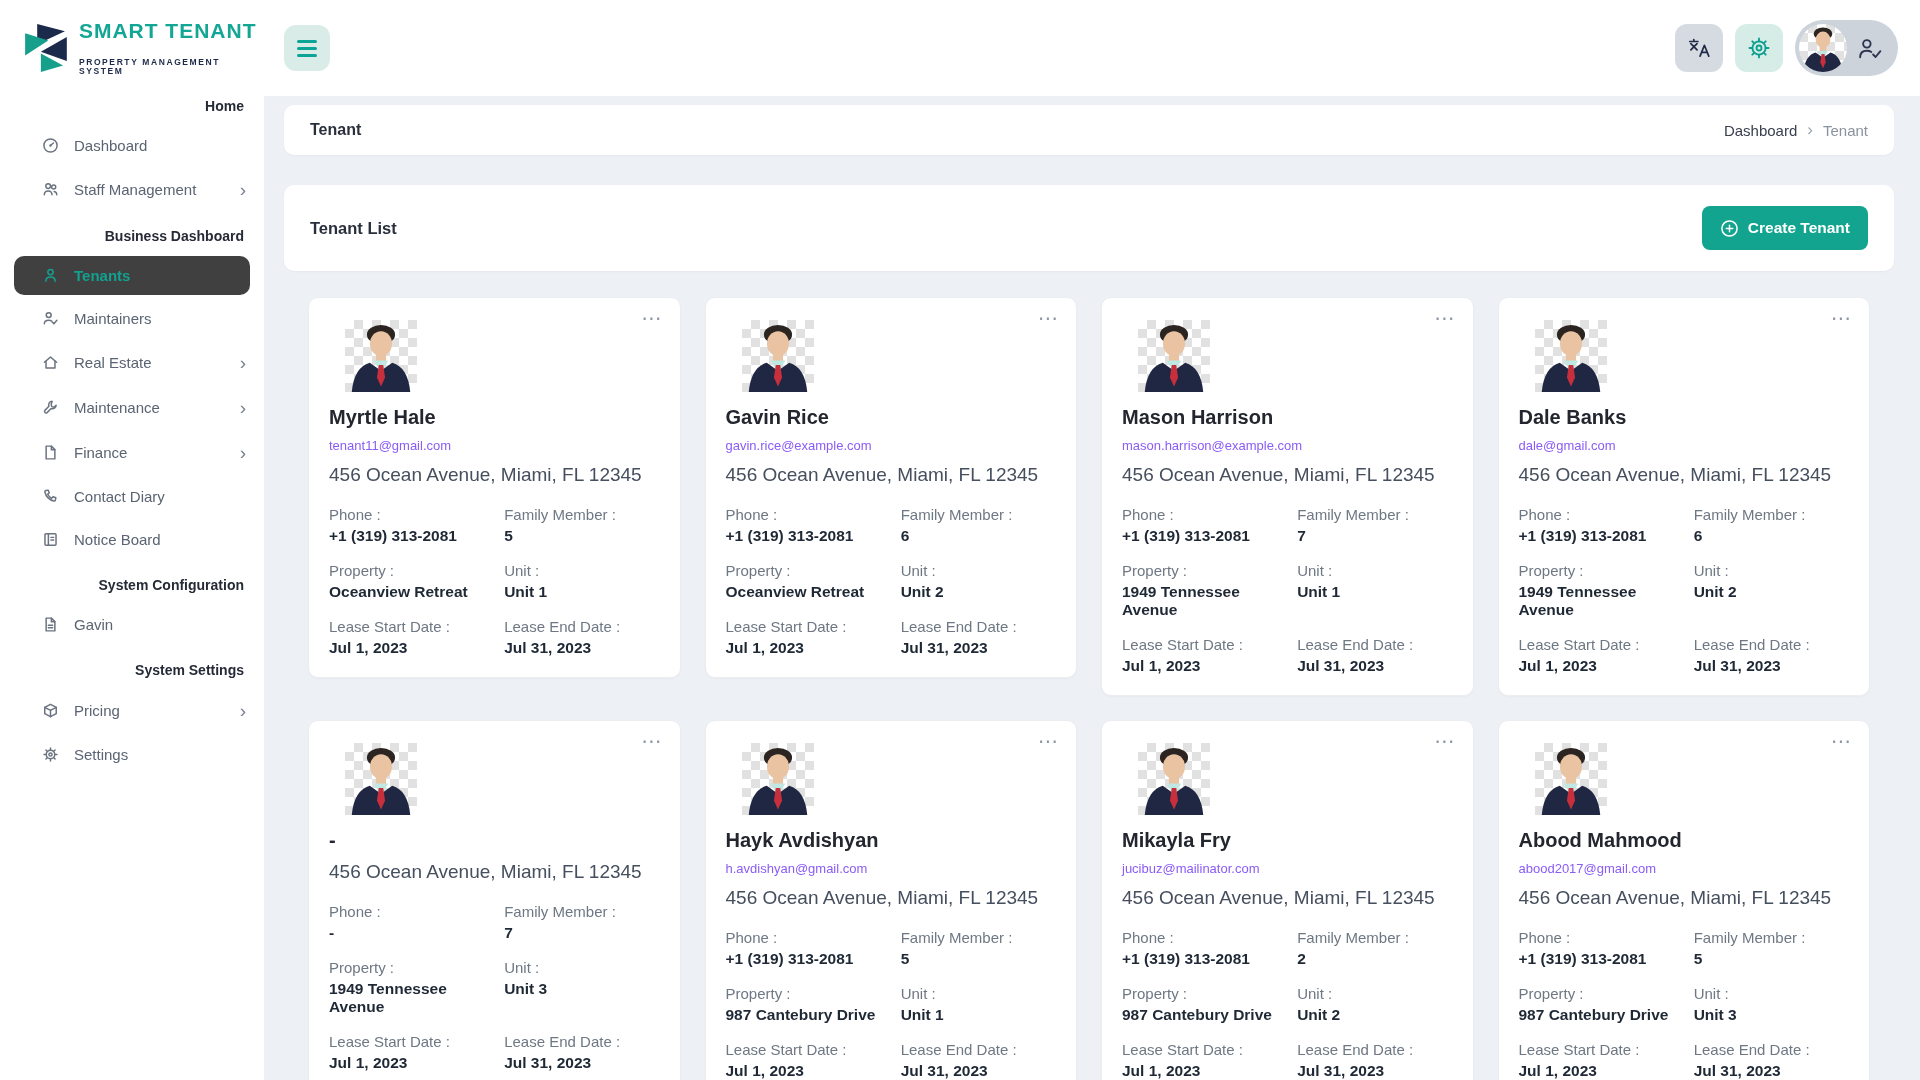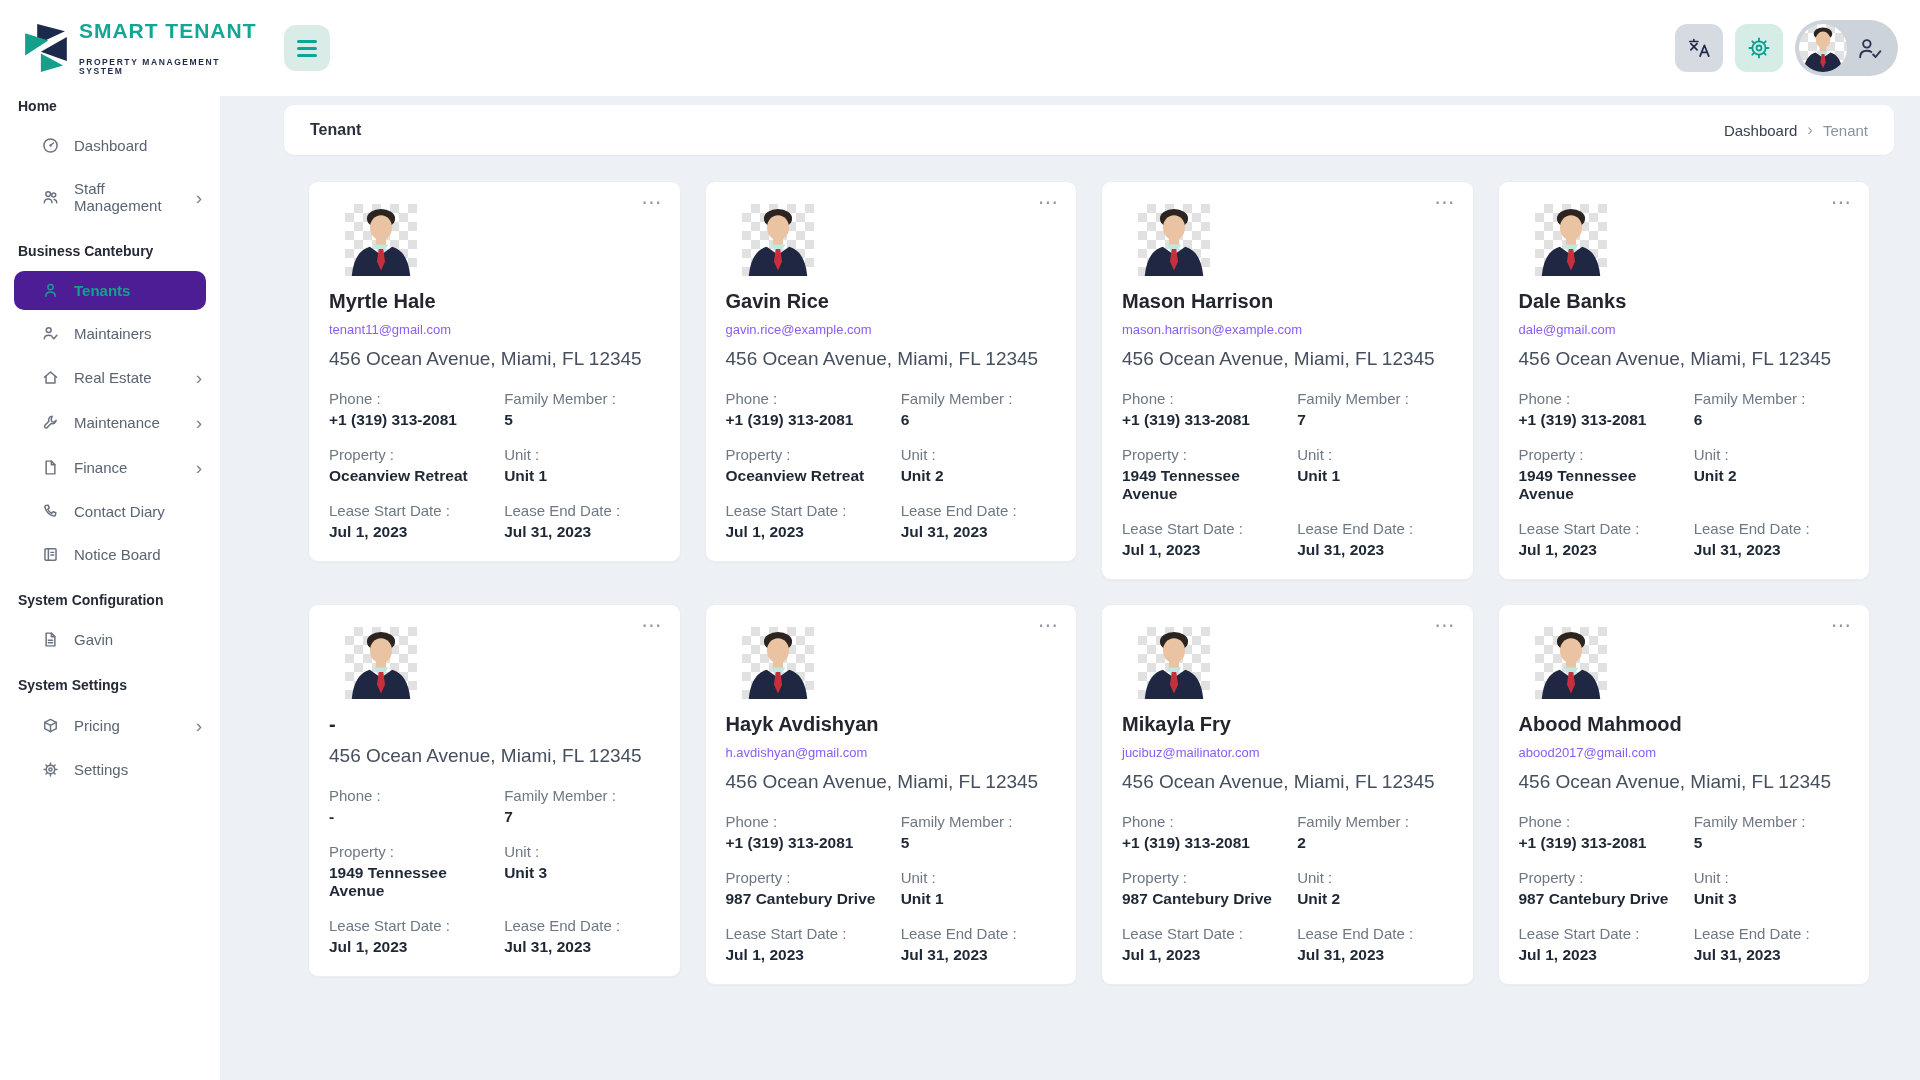--- a/index.html
+++ b/index.html
@@ -27,32 +27,32 @@
   .icon-btn { width:48px; height:48px; border-radius:12px; display:flex; align-items:center; justify-content:center; cursor:pointer; }
   .btn-translate { background:#d6dbe2; }
   .btn-gear { background:#d5ece7; }
   .avatar-pill {
     height:56px; border-radius:28px; background:#ccd3db; display:flex; align-items:center;
     padding:4px 14px 4px 4px; gap:10px; cursor:pointer;
   }
   .pill-avatar { width:48px; height:48px; border-radius:50%; overflow:hidden; flex:0 0 48px; }
   
   .sidebar {
-    position:absolute; top:80px; left:0; width:220px; bottom:0;
-    background:#ffffff; padding-top:6px; z-index:10;
+    position:absolute; top:80px; left:0; width:264px; bottom:0;
+    background:#ffffff; padding-top:6px; z-index:10;text-align:right;
   }
   .section-title { padding:16px 20px 10px 18px; font-size:14px; font-weight:700; color:#252a36; }
   .section-title:first-child { padding-top:12px; }
   .side-item {
     display:flex; align-items:center; gap:15px; padding:13px 18px 13px 42px;
     font-size:15px; color:#5a6472; cursor:pointer;
   }
   .side-item .icn { display:flex; color:#6b7280; }
   .side-item.active {
-    margin:2px 14px; padding:11px 14px 11px 28px; background:#4c1d95; border-radius:10px;
+    margin:2px 14px; padding:11px 14px 11px 28px; background:#404040; border-radius:10px;
     color:#12a18f; font-weight:700;
   }
   .side-item.active .icn { color:#12a18f; }
   .chev { margin-left:auto; color:#79828f; font-size:19px; line-height:1; }
   
   .main { position:absolute; left:264px; top:80px; right:0; bottom:0; padding:25px 26px 0 20px; overflow:hidden; }
   .panel {
     background:#ffffff; border-radius:10px; box-shadow:0 1px 2px rgba(16,24,40,.04);
     display:flex; align-items:center; justify-content:space-between;
   }
@@ -168,21 +168,21 @@
         <svg width="17" height="17" viewBox="0 0 16 16" fill="none" stroke="currentColor" stroke-width="1.4" stroke-linecap="round" stroke-linejoin="round">
           <circle cx="5.8" cy="4.8" r="2.2"></circle>
           <path d="M2.2 13q0-3.6 3.6-3.6t3.6 3.6"></path>
           <circle cx="11" cy="5.6" r="1.9"></circle>
           <path d="M11.4 9.8q2.5.5 2.5 3.2"></path>
         </svg>
       </span>
       <span>Staff Management</span>
       <span class="chev">›</span>
     </div>
-    <div class="section-title">Business Cantebury</div>
+    <div class="section-title">Business Dashboard</div>
     <div class="side-item active">
       <span class="icn">
         <svg width="17" height="17" viewBox="0 0 16 16" fill="none" stroke="currentColor" stroke-width="1.4" stroke-linecap="round" stroke-linejoin="round">
           <circle cx="8" cy="4.8" r="2.5"></circle>
           <path d="M3.6 13.4q0-4 4.4-4t4.4 4"></path>
         </svg>
       </span>
       <span>Tenants</span>
     </div>
     <div class="side-item">
@@ -280,20 +280,30 @@
 
   <div class="panel breadcrumb-bar">
     <span class="page-title">Tenant</span>
     <div class="breadcrumb">
       <span class="crumb-link">Dashboard</span>
       <span class="crumb-sep">›</span>
       <span class="crumb-current">Tenant</span>
     </div>
   </div>
 
+  <div class="panel list-panel">
+    <span class="list-title">Tenant List</span>
+    <button class="create-btn">
+      <svg width="19" height="19" viewBox="0 0 20 20" fill="none" stroke="#ffffff" stroke-width="1.6" stroke-linecap="round">
+        <circle cx="10" cy="10" r="8"></circle>
+          <path d="M10 6.6 V13.4 M6.6 10 H13.4"></path>
+      </svg>
+      <span>Create Tenant</span>
+    </button>
+  </div>
 
   <div class="cards">
   <div class="card">
     <span class="dots">⋯</span>
     <div class="avatar checker">
           <svg viewBox="0 0 64 64">
             <ellipse cx="32" cy="13" rx="12.5" ry="8.5" fill="#2b2420"></ellipse>
             <ellipse cx="32" cy="21" rx="9.8" ry="11" fill="#eac3a2"></ellipse>
             <rect x="27.5" y="28" width="9" height="9" fill="#eac3a2"></rect>
             <path d="M6 64 Q8 42 22 38 L32 45 L42 38 Q56 42 58 64 Z" fill="#1f2742"></path>

